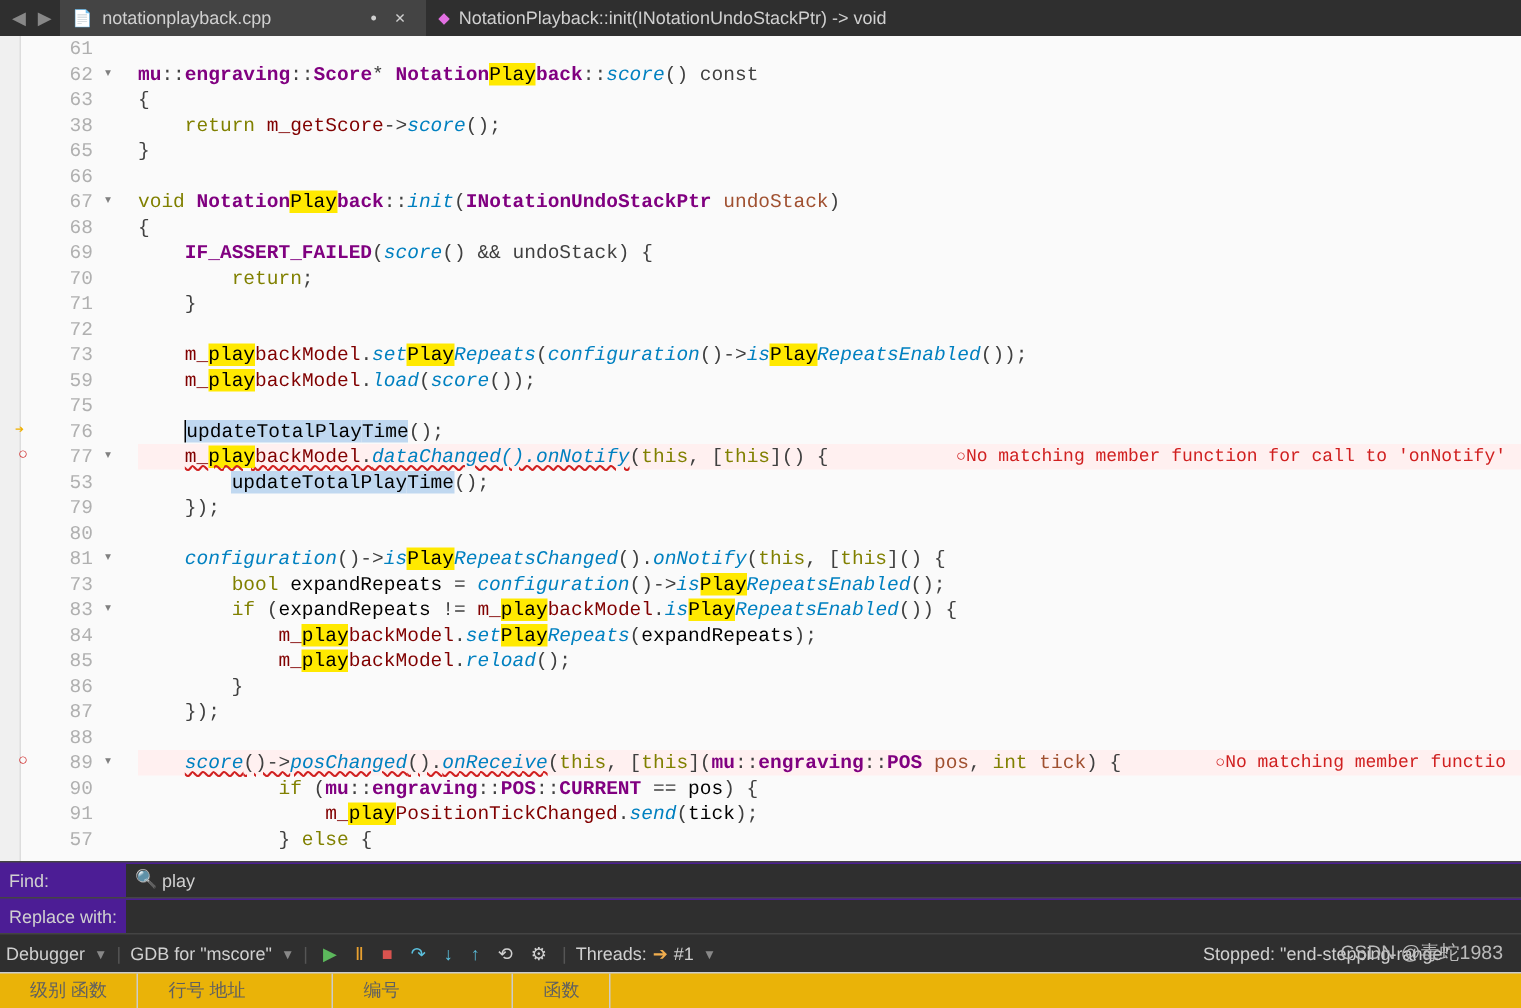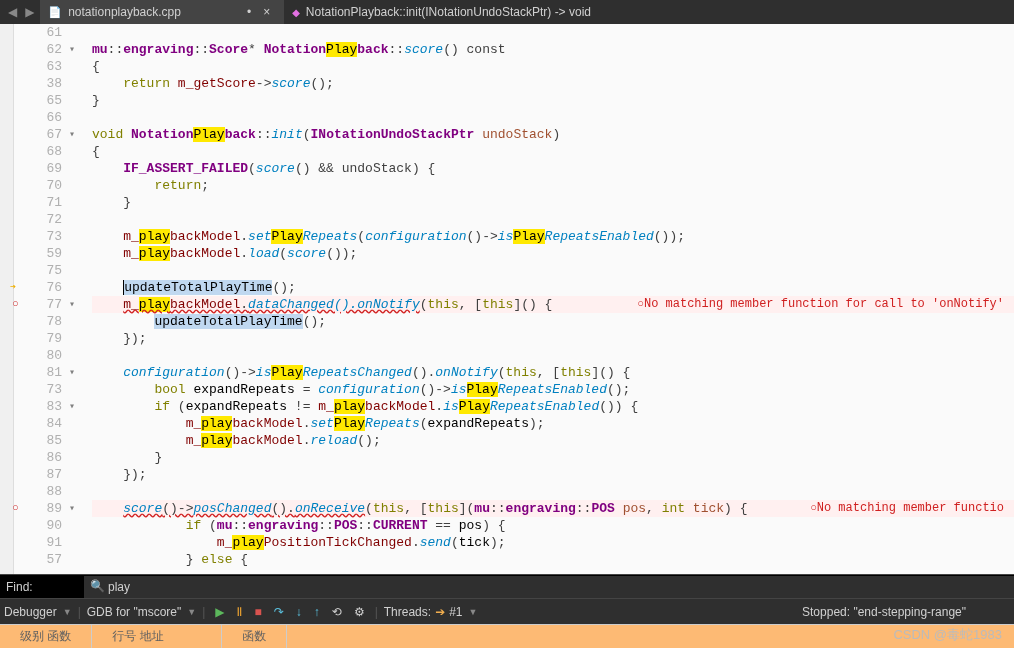--- a/index.html
+++ b/index.html
@@ -118,21 +118,21 @@
     .selected { background: #c0d8f0; }
     .err-msg {
       position: absolute;
       right: 10px;
       color: #d02020;
       font-size: 12px;
       top: 0;
     }
     .err-icon { color: #d02020; font-size: 11px; }
     .find-panel {
-      background: #000000;
+      background: #4c1d95;
       color: #d0d0d0;
       font-family: "Segoe UI", Arial, sans-serif;
       font-size: 12px;
     }
     .find-row {
       display: flex;
       align-items: center;
       height: 24px;
       border-top: 1px solid #444;
     }
@@ -178,21 +178,21 @@
     }
     .bottom-bar .sep { color: #555; padding: 0 2px; }
     .bottom-bar .dropdown-arrow { color: #888; font-size: 9px; padding-left: 2px; }
     .toolbar-icon { padding: 0 4px; cursor: pointer; }
     .green { color: #5cb85c; }
     .red { color: #d9534f; }
     .yellow { color: #f0ad4e; }
     .blue { color: #5bc0de; }
     .orange { color: #e8a030; }
     .bottom-tabs {
-      background: #fdba74;
+      background: #eab308;
       height: 24px;
       display: flex;
       align-items: center;
       font-family: "Microsoft YaHei", sans-serif;
       font-size: 12px;
       color: #606060;
       border-top: 1px solid #ccc;
     }
     .bottom-tab {
       padding: 0 20px;
@@ -300,21 +300,21 @@
         <span class="arrow-marker">➔</span>
         <span>76</span>
         <span class="fold-marker"></span>
       </div>
       <div class="gutter-line">
         <span class="bp-marker">○</span>
         <span>77</span>
         <span class="fold-marker">▾</span>
       </div>
       <div class="gutter-line">
-        <span>78</span>
+        <span>53</span>
         <span class="fold-marker"></span>
       </div>
       <div class="gutter-line">
         <span>79</span>
         <span class="fold-marker"></span>
       </div>
       <div class="gutter-line">
         <span>80</span>
         <span class="fold-marker"></span>
       </div>
@@ -370,20 +370,26 @@
     </div>
   <div class="code" id="code-area"><div class="code-line"></div><div class="code-line"><span class="type">mu</span><span class="syntax">::</span><span class="type">engraving</span><span class="syntax">::</span><span class="type">Score</span><span class="syntax">* </span><span class="type">Notation</span><span class="hl">Play</span><span class="type">back</span><span class="syntax">::</span><span class="func">score</span><span class="syntax">() const</span></div><div class="code-line"><span class="syntax">{</span></div><div class="code-line">    <span class="kw">return</span> <span class="ident">m_getScore</span><span class="syntax">-&gt;</span><span class="func">score</span><span class="syntax">();</span></div><div class="code-line"><span class="syntax">}</span></div><div class="code-line"></div><div class="code-line"><span class="kw">void</span> <span class="type">Notation</span><span class="hl">Play</span><span class="type">back</span><span class="syntax">::</span><span class="func">init</span><span class="syntax">(</span><span class="type">INotationUndoStackPtr</span> <span class="param">undoStack</span><span class="syntax">)</span></div><div class="code-line"><span class="syntax">{</span></div><div class="code-line">    <span class="type">IF_ASSERT_FAILED</span><span class="syntax">(</span><span class="func">score</span><span class="syntax">() &amp;&amp; undoStack) {</span></div><div class="code-line">        <span class="kw">return</span><span class="syntax">;</span></div><div class="code-line"><span class="syntax">    }</span></div><div class="code-line"></div><div class="code-line">    <span class="ident">m_</span><span class="hl">play</span><span class="ident">backModel</span><span class="syntax">.</span><span class="func">set</span><span class="hl">Play</span><span class="func">Repeats</span><span class="syntax">(</span><span class="func">configuration</span><span class="syntax">()-&gt;</span><span class="func">is</span><span class="hl">Play</span><span class="func">RepeatsEnabled</span><span class="syntax">());</span></div><div class="code-line">    <span class="ident">m_</span><span class="hl">play</span><span class="ident">backModel</span><span class="syntax">.</span><span class="func">load</span><span class="syntax">(</span><span class="func">score</span><span class="syntax">());</span></div><div class="code-line"></div><div class="code-line">    <span class="cursor-pos"></span><span class="selected">updateTotal</span><span class="selected hl">Play</span><span class="selected">Time</span><span class="syntax">();</span></div><div class="code-line err-line">    <span class="err-underline"><span class="ident">m_</span><span class="hl">play</span><span class="ident">backModel</span><span class="syntax">.</span><span class="func">dataChanged().onNotify</span></span><span class="syntax">(</span><span class="kw">this</span><span class="syntax">, [</span><span class="kw">this</span><span class="syntax">]() {</span><span class="err-msg"><span class="err-icon">○</span>No matching member function for call to 'onNotify'</span></div><div class="code-line">        <span class="selected">updateTotal</span><span class="selected hl">Play</span><span class="selected">Time</span><span class="syntax">();</span></div><div class="code-line"><span class="syntax">    });</span></div><div class="code-line"></div><div class="code-line">    <span class="func">configuration</span><span class="syntax">()-&gt;</span><span class="func">is</span><span class="hl">Play</span><span class="func">RepeatsChanged</span><span class="syntax">().</span><span class="func">onNotify</span><span class="syntax">(</span><span class="kw">this</span><span class="syntax">, [</span><span class="kw">this</span><span class="syntax">]() {</span></div><div class="code-line">        <span class="kw">bool</span> expandRepeats<span class="syntax"> = </span><span class="func">configuration</span><span class="syntax">()-&gt;</span><span class="func">is</span><span class="hl">Play</span><span class="func">RepeatsEnabled</span><span class="syntax">();</span></div><div class="code-line">        <span class="kw">if</span><span class="syntax"> (</span>expandRepeats<span class="syntax"> != </span><span class="ident">m_</span><span class="hl">play</span><span class="ident">backModel</span><span class="syntax">.</span><span class="func">is</span><span class="hl">Play</span><span class="func">RepeatsEnabled</span><span class="syntax">()) {</span></div><div class="code-line">            <span class="ident">m_</span><span class="hl">play</span><span class="ident">backModel</span><span class="syntax">.</span><span class="func">set</span><span class="hl">Play</span><span class="func">Repeats</span><span class="syntax">(</span>expandRepeats<span class="syntax">);</span></div><div class="code-line">            <span class="ident">m_</span><span class="hl">play</span><span class="ident">backModel</span><span class="syntax">.</span><span class="func">reload</span><span class="syntax">();</span></div><div class="code-line"><span class="syntax">        }</span></div><div class="code-line"><span class="syntax">    });</span></div><div class="code-line"></div><div class="code-line err-line">    <span class="err-underline"><span class="func">score</span><span class="syntax">()-&gt;</span><span class="func">posChanged</span><span class="syntax">().</span><span class="func">onReceive</span></span><span class="syntax">(</span><span class="kw">this</span><span class="syntax">, [</span><span class="kw">this</span><span class="syntax">](</span><span class="type">mu</span><span class="syntax">::</span><span class="type">engraving</span><span class="syntax">::</span><span class="type">POS</span> <span class="param">pos</span><span class="syntax">, </span><span class="kw">int</span> <span class="param">tick</span><span class="syntax">) {</span><span class="err-msg"><span class="err-icon">○</span>No matching member functio</span></div><div class="code-line">            <span class="kw">if</span><span class="syntax"> (</span><span class="type">mu</span><span class="syntax">::</span><span class="type">engraving</span><span class="syntax">::</span><span class="type">POS</span><span class="syntax">::</span><span class="type">CURRENT</span><span class="syntax"> == </span>pos<span class="syntax">) {</span></div><div class="code-line">                <span class="ident">m_</span><span class="hl">play</span><span class="ident">PositionTickChanged</span><span class="syntax">.</span><span class="func">send</span><span class="syntax">(</span>tick<span class="syntax">);</span></div><div class="code-line">            <span class="syntax">} </span><span class="kw">else</span><span class="syntax"> {</span></div></div>
 </div>
 
 <div class="find-panel">
   <div class="find-row">
     <div class="find-label">Find:</div>
     <div class="find-input-wrap">
       <span class="find-search-icon">🔍</span>
       <input class="find-input" value="play" style="">
+    </div>
+  </div>
+  <div class="find-row">
+    <div class="find-label">Replace with:</div>
+    <div class="find-input-wrap">
+      <input class="find-input" style="padding-left: 6px;">
     </div>
   </div>
 </div>
 
 <div class="bottom-bar">
   <span>Debugger</span>
   <span class="dropdown-arrow">▼</span>
   <span class="sep">|</span>
   <span>GDB for "mscore"</span>
   <span class="dropdown-arrow">▼</span>
@@ -402,16 +408,17 @@
   <span>#1</span>
   <span class="dropdown-arrow">▼</span>
   <span style="flex:1"></span>
   <span>Stopped: "end-stepping-range"</span>
   <span style="width:40px"></span>
 </div>
 
 <div class="bottom-tabs">
   <div class="bottom-tab">级别  函数</div>
   <div class="bottom-tab" style="width:130px">行号 地址</div>
+  <div class="bottom-tab" style="width:120px">编号</div>
   <div class="bottom-tab">函数</div>
 </div>
 
 <div class="watermark">CSDN @毒蛇1983</div>
 
 </body></html>

